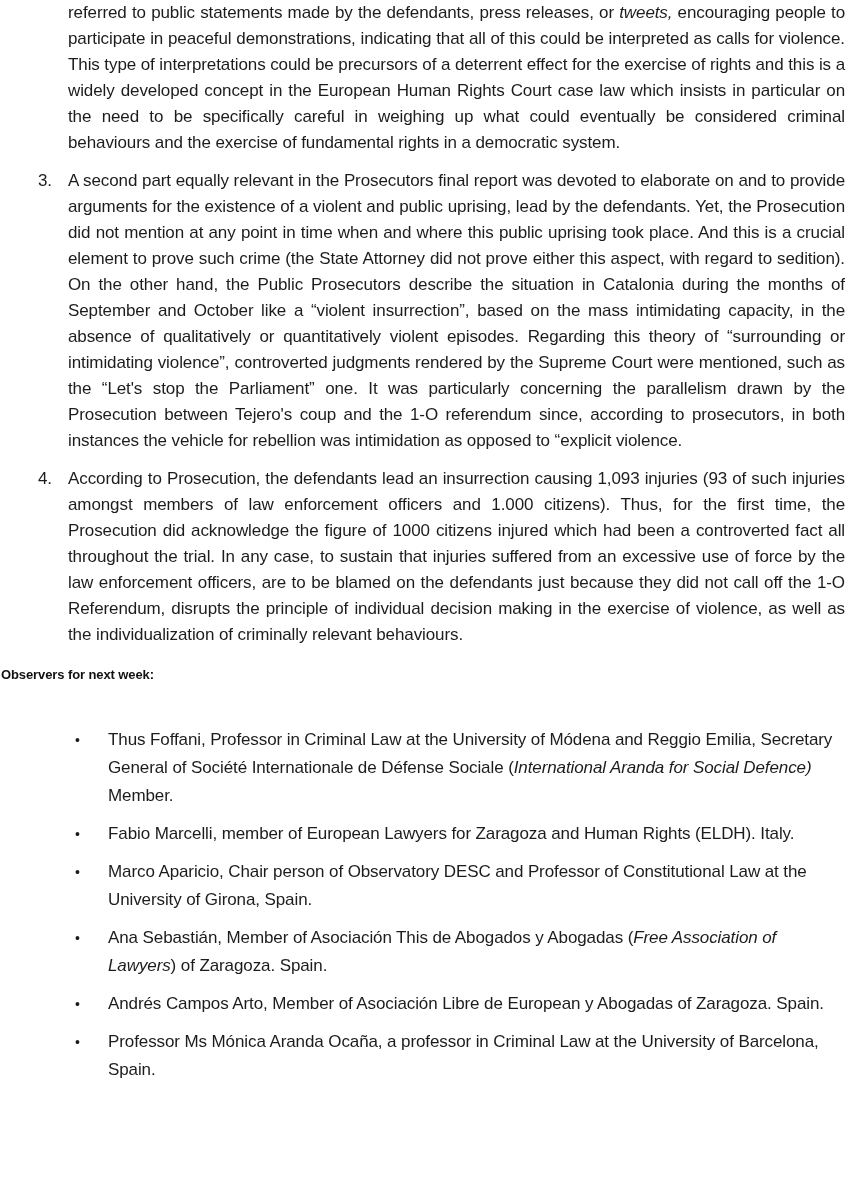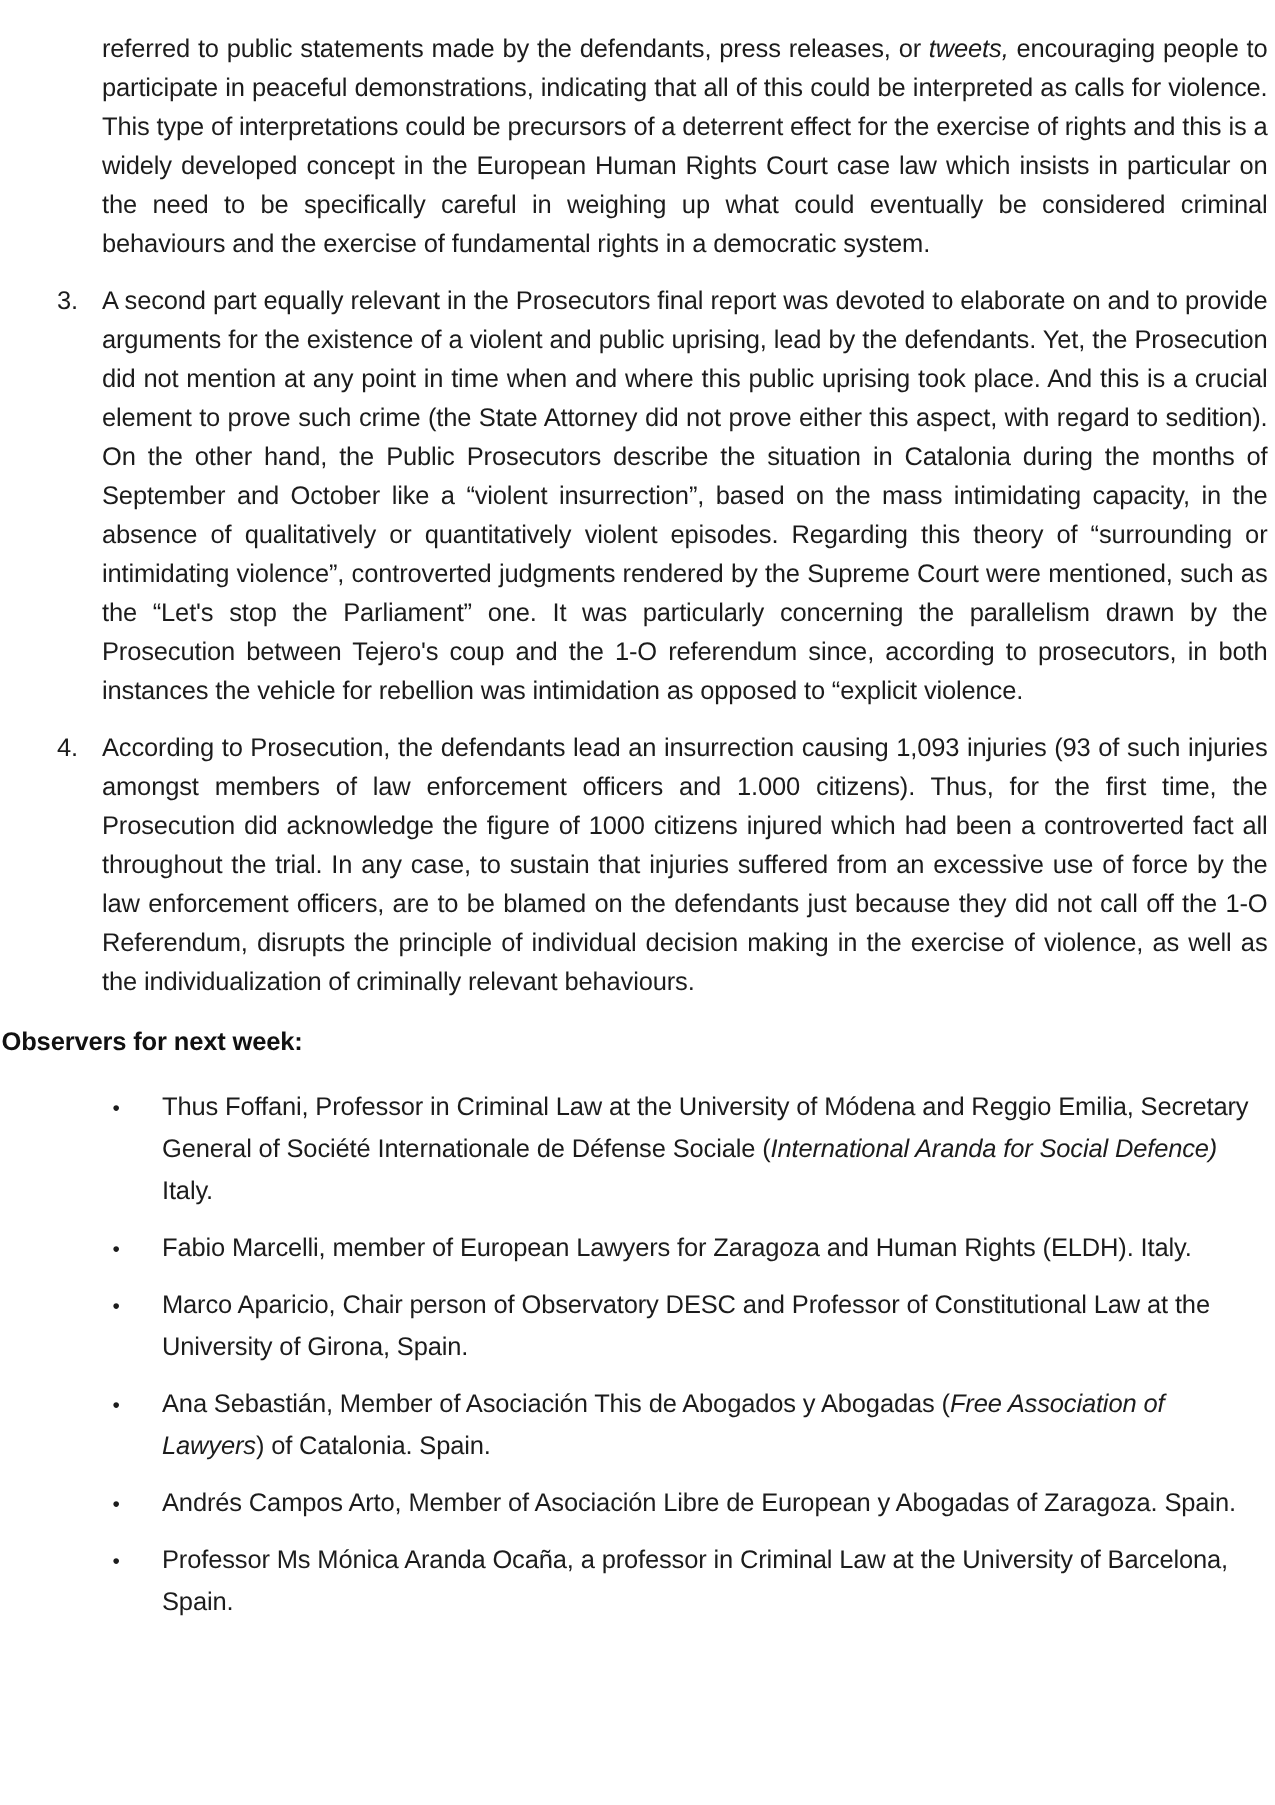--- a/index.html
+++ b/index.html
@@ -9,21 +9,21 @@
   }
   body {
     width: 850px;
     height: 1203px;
     overflow: hidden;
     font-family: "Liberation Sans", sans-serif;
     color: #1c1c1c;
     -webkit-font-smoothing: antialiased;
   }
   .page {
-    padding-top: 20px;
+    padding-top: 0;
     letter-spacing: -0.1px;
   }
   .para-intro {
     margin: 0 5px 12px 68px;
     font-size: 17px;
     line-height: 26px;
     text-align: justify;
   }
   .numbered-item {
     display: flex;
@@ -33,22 +33,22 @@
   }
   .num {
     flex: 0 0 30px;
   }
   .itext {
     flex: 1;
     margin: 0;
     text-align: justify;
   }
   .observers-heading {
-    margin: 14px 0 16px 1px;
-    font-size: 17px;
+    margin: 14px 0 38px 1px;
+    font-size: 13px;
     line-height: 26px;
     font-weight: 700;
     color: #111111;
   }
   .bullets {
     list-style: none;
     margin: 0;
     padding: 0 10px 0 75px;
   }
   .bullets li {
@@ -87,33 +87,33 @@
   <div class="numbered-item">
     <span class="num">4.</span>
     <p class="itext"><span>According to Prosecution, the defendants lead an insurrection causing 1,093 injuries (93 of such injuries amongst members of law enforcement officers and 1.000 citizens). Thus, for the first time, the Prosecution did acknowledge the figure of 1000 citizens injured which had been a controverted fact all throughout the trial. In any case, to sustain that injuries suffered from an excessive use of force by the law enforcement officers, are to be blamed on the defendants just because they did not call off the 1-O Referendum, disrupts the principle of individual decision making in the exercise of violence, as well as the individualization of criminally relevant behaviours.</span></p>
   </div>
 
   <h3 class="observers-heading">Observers for next week:</h3>
 
   <ul class="bullets">
     <li>
       <span class="marker">•</span>
-      <p class="btext"><span>Thus Foffani, Professor in Criminal Law at the University of Módena and Reggio Emilia, Secretary General of Société Internationale de Défense Sociale (</span><span class="it">International Aranda for Social Defence)</span><span> Italy.</span></p>
+      <p class="btext"><span>Thus Foffani, Professor in Criminal Law at the University of Módena and Reggio Emilia, Secretary General of Société Internationale de Défense Sociale (</span><span class="it">International Aranda for Social Defence)</span><span> Member.</span></p>
     </li>
     <li>
       <span class="marker">•</span>
       <p class="btext"><span>Fabio Marcelli, member of European Lawyers for Zaragoza and Human Rights (ELDH). Italy.</span></p>
     </li>
     <li>
       <span class="marker">•</span>
       <p class="btext"><span>Marco Aparicio, Chair person of Observatory DESC and Professor of Constitutional Law at the University of Girona, Spain.</span></p>
     </li>
     <li>
       <span class="marker">•</span>
-      <p class="btext"><span>Ana Sebastián, Member of Asociación This de Abogados y Abogadas (</span><span class="it">Free Association of Lawyers</span><span>) of Catalonia. Spain.</span></p>
+      <p class="btext"><span>Ana Sebastián, Member of Asociación This de Abogados y Abogadas (</span><span class="it">Free Association of Lawyers</span><span>) of Zaragoza. Spain.</span></p>
     </li>
     <li>
       <span class="marker">•</span>
       <p class="btext"><span>Andrés Campos Arto, Member of Asociación Libre de European y Abogadas of Zaragoza. Spain.</span></p>
     </li>
     <li>
       <span class="marker">•</span>
       <p class="btext"><span>Professor Ms Mónica Aranda Ocaña, a professor in Criminal Law at the University of Barcelona, Spain.</span></p>
     </li>
   </ul>

